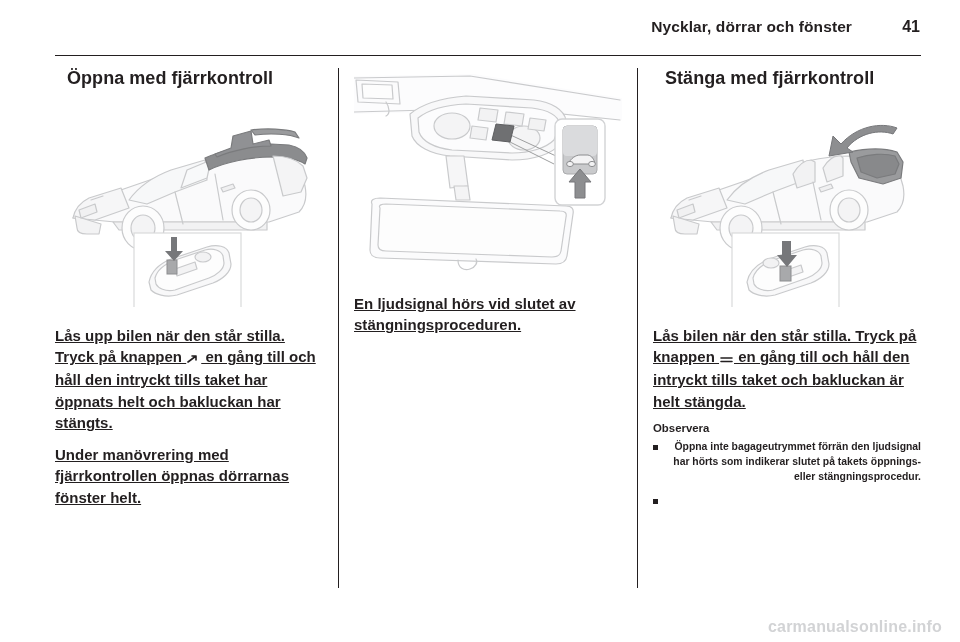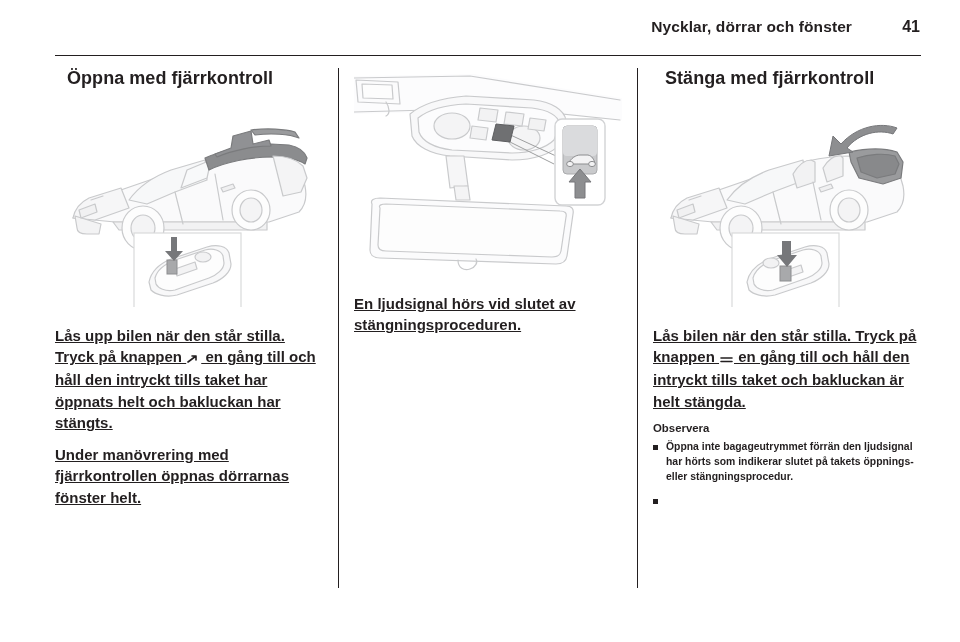--- a/index.html
+++ b/index.html
@@ -124,20 +124,21 @@
     font-size: 11.4px;
     font-weight: bold;
     margin: 0 0 6px 0;
     color: #231f20;
   }
 
   ul.notes {
     list-style: none;
     margin: 0;
     padding: 0;
+    text-align: right;
   }
   ul.notes li {
     position: relative;
     padding-left: 13px;
     font-size: 10.4px;
     font-weight: bold;
     line-height: 1.43;
     margin-bottom: 9px;
     color: #231f20;
   }
@@ -369,13 +370,14 @@
           <span>Öppna inte bagageutrymmet förrän den ljudsignal har hörts som indikerar slutet på takets öppnings- eller stängningsprocedur.</span>
         </li>
         <li>
           <span class="bullet"></span>
         </li>
       </ul>
     </div>
 
   </div>
 
+  <div class="watermark">carmanualsonline.info</div>
 </div>
 
 </body></html>

